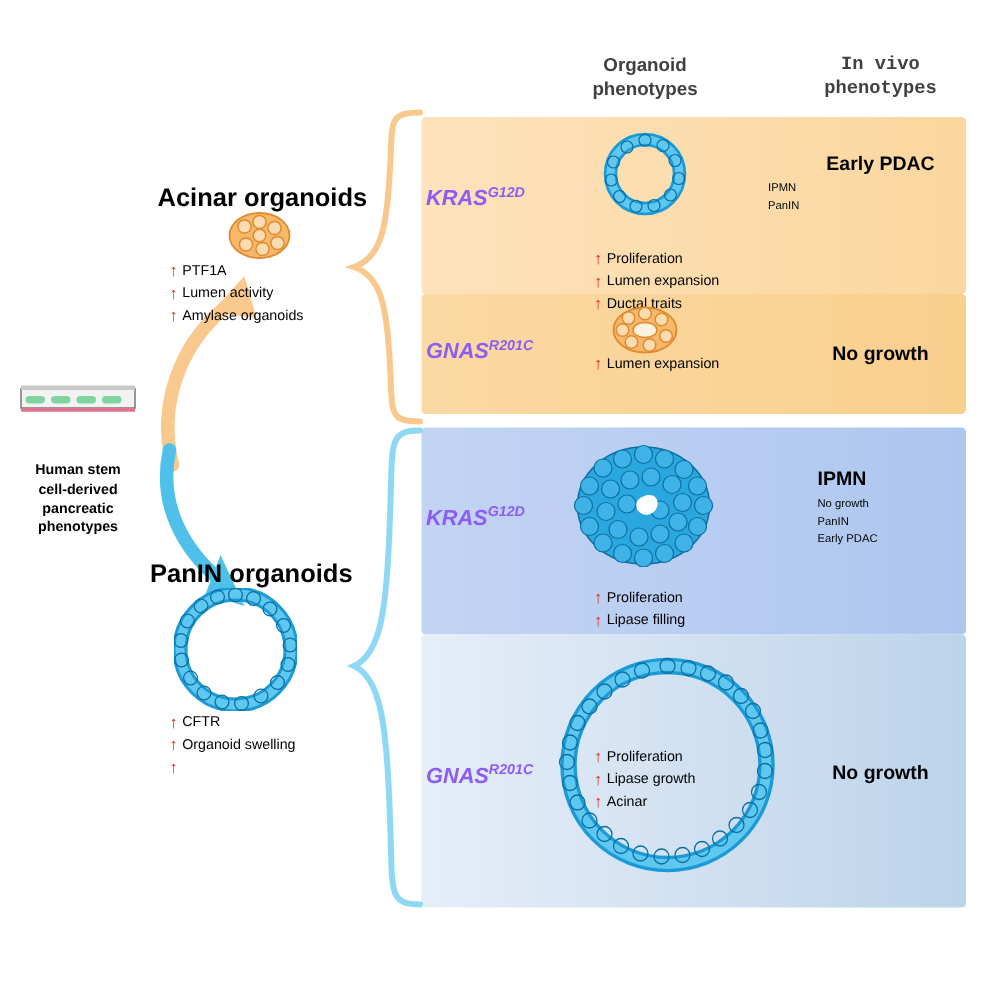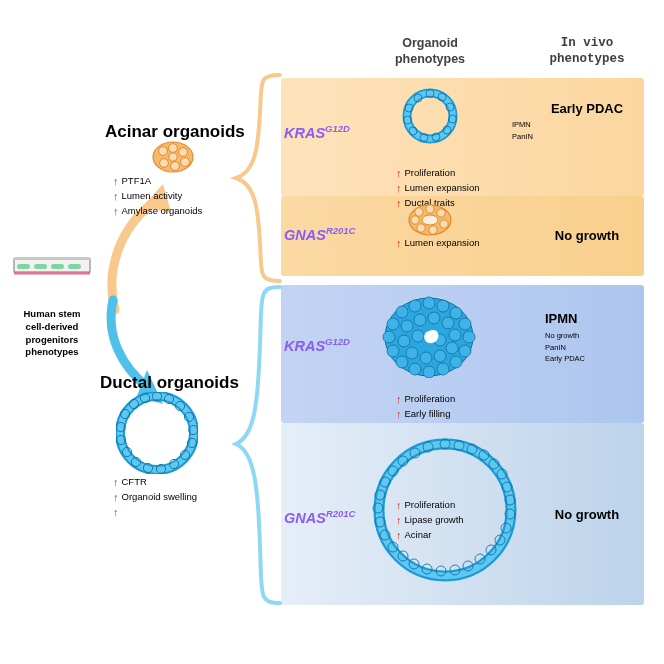--- a/index.html
+++ b/index.html
@@ -154,21 +154,21 @@
     <rect x="4" y="8" width="13" height="5" rx="2.5" fill="#7fd4a0"></rect>
     <rect x="21" y="8" width="13" height="5" rx="2.5" fill="#7fd4a0"></rect>
     <rect x="38" y="8" width="13" height="5" rx="2.5" fill="#7fd4a0"></rect>
     <rect x="55" y="8" width="13" height="5" rx="2.5" fill="#7fd4a0"></rect>
     <rect x="1" y="1" width="76" height="3" fill="#c9c9c9"></rect>
   </svg>
 
   <div class="stem-label" style="left:6px; top:280px;margin-top:28px;">
     <div>Human stem</div>
     <div>cell-derived</div>
-    <div>progenitors</div>
+    <div>pancreatic</div>
     <div>phenotypes</div>
   </div>
 
   <svg class="abs" style="left:95px; top:160px; width:90px; height:160px;" viewBox="0 0 90 160">
     <path d="M20 150 C 10 110, 25 70, 55 45" stroke="#f8c88d" stroke-width="9" fill="none" stroke-linecap="round"></path>
     <path d="M68 24 L 76 52 L 46 48 Z" fill="#f8c88d"></path>
   </svg>
   <svg class="abs" style="left:95px; top:292px; width:90px; height:130px;" viewBox="0 0 90 130">
     <path d="M18 8 C 10 45, 28 75, 52 95" stroke="#4fc0ea" stroke-width="9" fill="none" stroke-linecap="round"></path>
     <path d="M68 112 L 42 104 L 52 78 Z" fill="#4fc0ea"></path>
@@ -195,21 +195,21 @@
     <div class="row">
         <span class="arrow">↑</span>
         <span class="txt">Lumen activity</span>
       </div>
     <div class="row">
         <span class="arrow">↑</span>
         <span class="txt">Amylase organoids</span>
       </div>
   </div>
 
-  <div class="organoid-title" style="left:100px; top:373px; width:150px;">Ductal organoids</div>
+  <div class="organoid-title" style="left:100px; top:373px; width:150px;">PanIN organoids</div>
 
   <svg class="abs" style="left:116px; top:392px; width:82px; height:82px;" viewBox="0 0 82 82">
     <circle cx="41" cy="41" r="37" fill="none" stroke="#1a9ad6" stroke-width="10"></circle>
     <circle cx="41" cy="41" r="37" fill="none" stroke="#5ec8f0" stroke-width="6"></circle>
     <g fill="none" stroke="#0d6fa0" stroke-width="0.9">
       <circle cx="41" cy="4.5" r="4.6"></circle>
         <circle cx="53" cy="7" r="4.6"></circle>
         <circle cx="64" cy="14" r="4.6"></circle>
       <circle cx="73" cy="25" r="4.6"></circle>
         <circle cx="77.4" cy="38" r="4.6"></circle>
@@ -356,21 +356,21 @@
     <path d="M47 35 C 53 32, 58 36, 56 42 C 54 48, 46 49, 43 44 C 41 40, 43 36, 47 35 Z" fill="#ffffff"></path>
   </svg>
 
   <div class="bullets" style="left:396px; top:392px;">
     <div class="row">
         <span class="arrow">↑</span>
         <span class="txt">Proliferation</span>
       </div>
     <div class="row">
         <span class="arrow">↑</span>
-        <span class="txt">Early filling</span>
+        <span class="txt">Lipase filling</span>
       </div>
   </div>
 
   <div class="invivo-title" style="left:512px; top:311px; text-align:left; padding-left:33px; width:117px;">IPMN</div>
   <div class="invivo-sub" style="left:545px; top:330px;">
     <div>No growth</div>
     <div>PanIN</div>
     <div>Early PDAC</div>
   </div>
 

